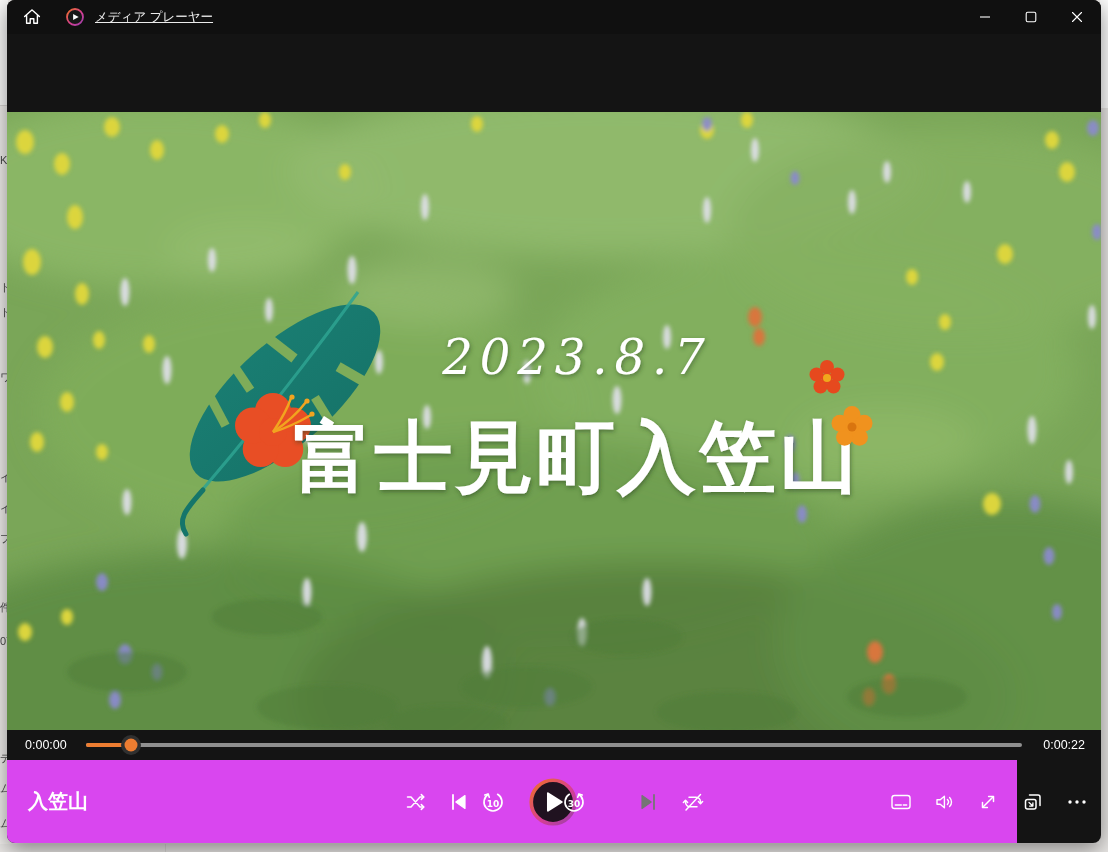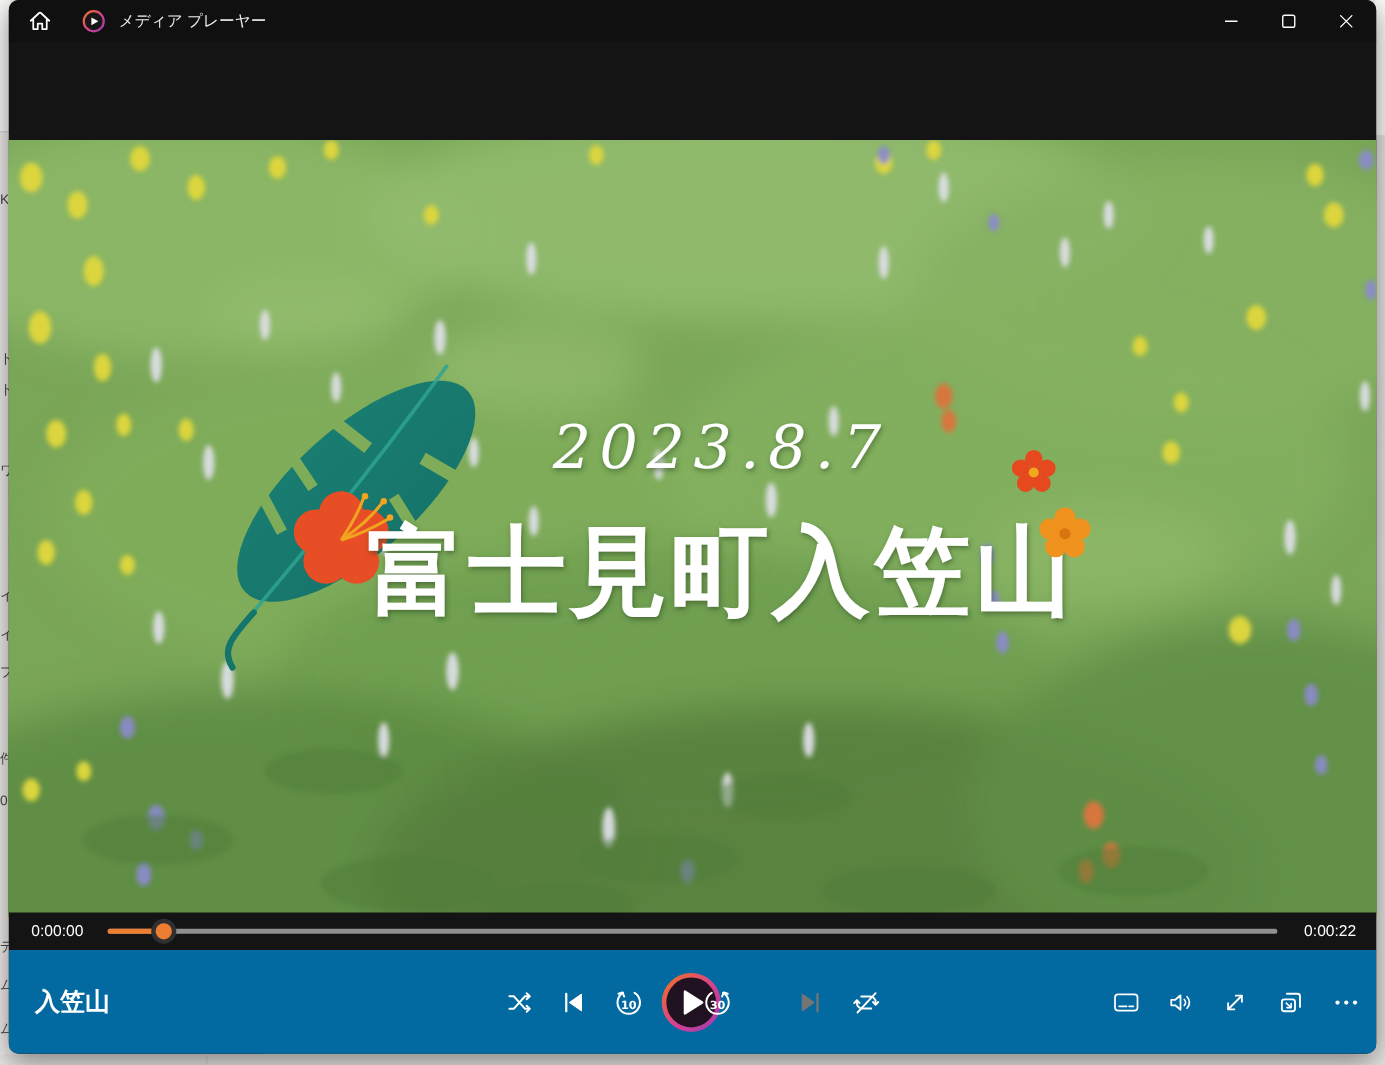--- a/index.html
+++ b/index.html
@@ -15,39 +15,39 @@
   .bg-bottom{position:absolute;left:0;top:844px;width:1108px;height:8px;background:#e9e7e5;}
   .bg-bottom .vline{position:absolute;left:165px;top:0;width:1px;height:8px;background:#d9d7d5;}
 
   
   .window{position:absolute;left:7px;top:0;width:1094px;height:843px;background:#141414;
           border-radius:8px;box-shadow:0 6px 22px rgba(0,0,0,.45);overflow:hidden;}
 
   .titlebar{position:absolute;left:0;top:0;width:100%;height:34px;background:#101010;}
   .tb-home{position:absolute;left:8px;top:1px;width:34px;height:32px;display:flex;align-items:center;justify-content:center;border-radius:4px;}
   .tb-logo{position:absolute;left:58px;top:7px;width:20px;height:20px;}
-  .tb-title{position:absolute;left:88px;top:0;height:34px;line-height:34px;font-size:12.5px;color:#ececec;}
+  .tb-title{position:absolute;left:88px;top:0;height:34px;line-height:34px;font-size:12.5px;color:#ececec;text-decoration:underline;}
   .winbtn{position:absolute;top:0;width:46px;height:34px;display:flex;align-items:center;justify-content:center;}
   .winbtn.min{left:955px;} .winbtn.max{left:1001px;} .winbtn.close{left:1047px;}
 
   
   .video{position:absolute;left:0;top:112px;width:1094px;height:621px;overflow:hidden;background:#6f9e50;}
   .video svg{position:absolute;left:0;top:0;}
   .ovl-date{font-family:"DejaVu Serif","Liberation Serif",serif;font-style:italic;font-size:48px;fill:#ffffff;letter-spacing:7px;}
   .ovl-title{font-family:"DejaVu Sans","Liberation Sans",sans-serif;font-weight:bold;font-size:78px;fill:#ffffff;letter-spacing:3px;}
 
   
   .seekrow{position:absolute;left:0;top:730px;width:1094px;height:30px;background:#141414;}
   .time{position:absolute;top:0;height:30px;line-height:30px;font-size:12.5px;color:#ffffff;}
   .time.elapsed{left:18px;}
   .time.duration{right:16px;}
   .trackwrap{position:absolute;left:79px;top:0;width:936px;height:30px;}
 
   
-  .controlsrow{position:absolute;left:0;top:760px;width:1094px;height:83px;background:#0369a1;}
+  .controlsrow{position:absolute;left:0;top:760px;width:1010px;height:83px;background:#d946ef;}
   .np-title{position:absolute;left:21px;top:28px;font-size:20px;font-weight:bold;color:#ffffff;}
   .cbtn{position:absolute;top:20px;width:44px;height:44px;display:flex;align-items:center;justify-content:center;border-radius:4px;}
   .cbtn.play{top:17px;width:50px;height:50px;}
   .skip-num{font-size:9px;font-weight:bold;fill:#ffffff;font-family:"DejaVu Sans",sans-serif;}
 </style>
 </head>
 <body>
 
 <div class="stage">
 
@@ -334,21 +334,21 @@
           <path d="M3.5 7 H7 L16 17 H19.5 M3.5 17 H7 L16 7 H19.5" fill="none" stroke="#ffffff" stroke-width="1.5" stroke-linecap="round" stroke-linejoin="round"></path>
           <path d="M17.3 4.6 L19.8 7 L17.3 9.4 M17.3 14.6 L19.8 17 L17.3 19.4" fill="none" stroke="#ffffff" stroke-width="1.5" stroke-linecap="round" stroke-linejoin="round"></path>
         </svg>
       </div>
       <div class="cbtn" style="left:430px">
         <svg width="24" height="24" viewBox="0 0 24 24">
           <line x1="6" y1="5" x2="6" y2="19" stroke="#ffffff" stroke-width="1.8" stroke-linecap="round"></line>
           <path d="M18 5.6 L8.8 12 L18 18.4 Z" fill="#ffffff" stroke="#ffffff" stroke-width="1.2" stroke-linejoin="round"></path>
         </svg>
       </div>
-      <div class="cbtn" style="left:474px">
+      <div class="cbtn" style="left:464px">
         <svg width="26" height="26" viewBox="0 0 26 26">
           <path d="M8.4 5.3 A9 9 0 1 0 17.6 5.3" fill="none" stroke="#ffffff" stroke-width="1.6" stroke-linecap="round"></path>
           <path d="M9.3 8.2 L8.1 5 L4.8 6" fill="none" stroke="#ffffff" stroke-width="1.6" stroke-linecap="round" stroke-linejoin="round"></path>
           <text class="skip-num" x="13" y="18" text-anchor="middle">10</text>
         </svg>
       </div>
       <div class="cbtn play" style="left:521px">
         <svg width="54" height="54" viewBox="0 0 54 54">
           <defs>
             <linearGradient id="ringgrad" x1="0" y1="0" x2="1" y2="1">

